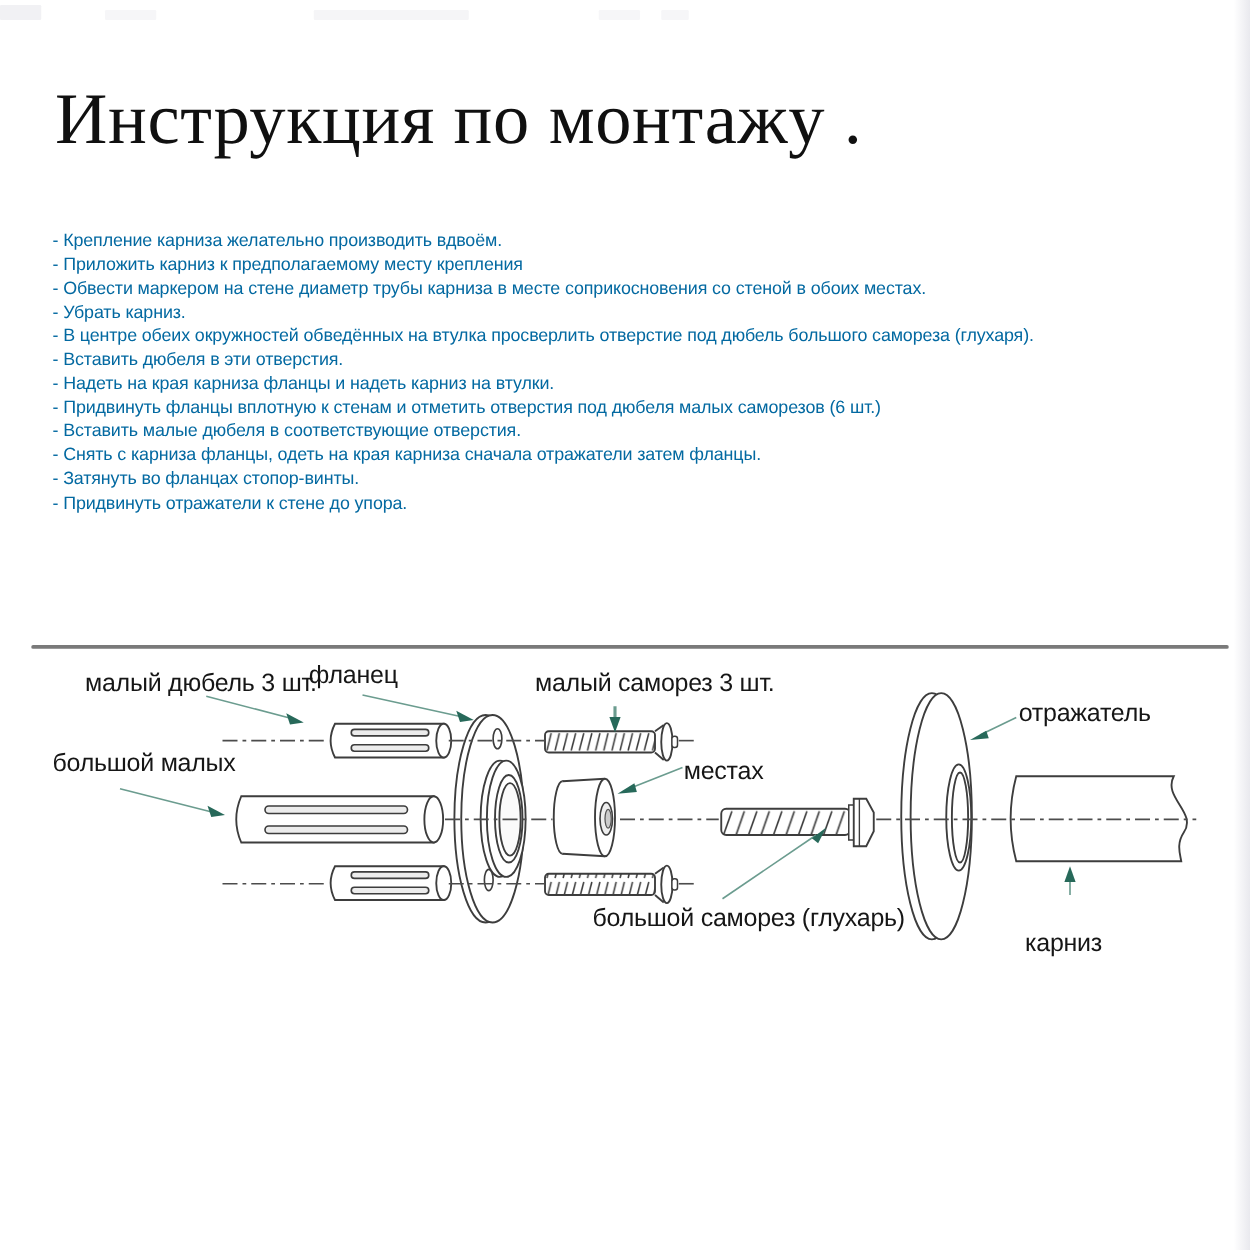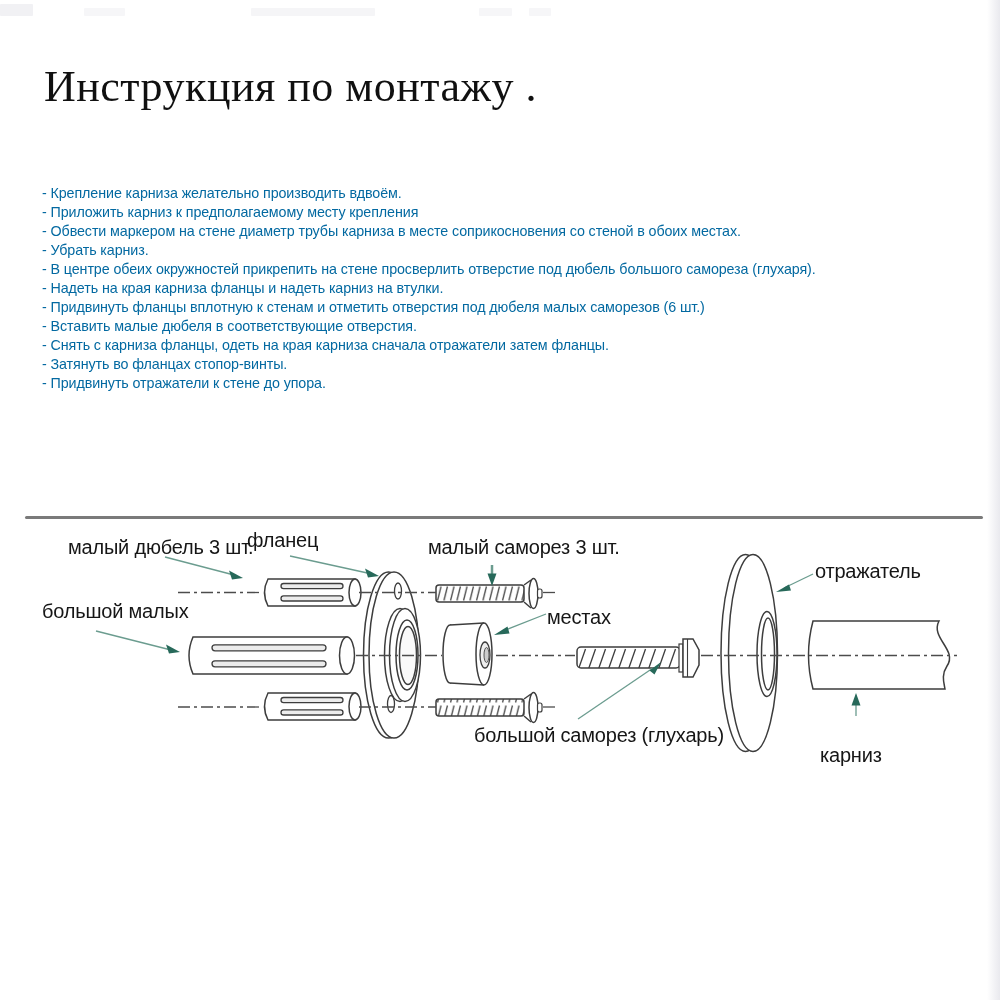--- a/index.html
+++ b/index.html
@@ -6,21 +6,21 @@
   body{
     width:1000px;height:1000px;position:relative;background:#ffffff;
     font-family:"Liberation Sans",sans-serif;overflow:hidden;
   }
   .faint{position:absolute;border-radius:1px;}
   .edge-band{position:absolute;top:0;right:0;width:13px;height:1000px;
     background:linear-gradient(to right,#ffffff,#e9e9ee);}
   .title{
     position:absolute;left:44px;top:62px;
     font-family:"Liberation Serif","DejaVu Serif",serif;
-    font-size:44px;line-height:1.15;color:#101010;letter-spacing:.5px;white-space:nowrap;
+    font-size:58px;line-height:1.15;color:#101010;letter-spacing:.5px;white-space:nowrap;
   }
   .instructions{
     position:absolute;left:42px;top:184px;width:830px;
     font-size:14.3px;line-height:19.05px;color:#0369a1;letter-spacing:-0.1px;
   }
   .instructions .line{white-space:nowrap;}
   .divider{position:absolute;left:25px;top:516px;width:958px;height:3px;
     background:#7a7a7a;border-radius:2px;}
   .diagram-svg{position:absolute;left:0;top:520px;width:1000px;height:280px;}
   .dlabel{
@@ -40,21 +40,22 @@
 </div>
 <div class="edge-band"></div>
 
 <div class="title">Инструкция по монтажу .</div>
 
 <div class="instructions">
   <div class="line">- Крепление карниза желательно производить вдвоём.</div>
   <div class="line">- Приложить карниз к предполагаемому месту крепления</div>
   <div class="line">- Обвести маркером на стене диаметр трубы карниза в месте соприкосновения со стеной в обоих местах.</div>
   <div class="line">- Убрать карниз.</div>
-  <div class="line">- В центре обеих окружностей прикрепить на стене просверлить отверстие под дюбель большого самореза (глухаря).</div>
+  <div class="line">- В центре обеих окружностей обведённых на втулка просверлить отверстие под дюбель большого самореза (глухаря).</div>
+  <div class="line">- Вставить дюбеля в эти отверстия.</div>
   <div class="line">- Надеть на края карниза фланцы и надеть карниз на втулки.</div>
   <div class="line">- Придвинуть фланцы вплотную к стенам и отметить отверстия под дюбеля малых саморезов (6 шт.)</div>
   <div class="line">- Вставить малые дюбеля в соответствующие отверстия.</div>
   <div class="line">- Снять с карниза фланцы, одеть на края карниза сначала отражатели затем фланцы.</div>
   <div class="line">- Затянуть во фланцах стопор-винты.</div>
   <div class="line">- Придвинуть отражатели к стене до упора.</div>
 </div>
 
 <div class="divider"></div>
 

